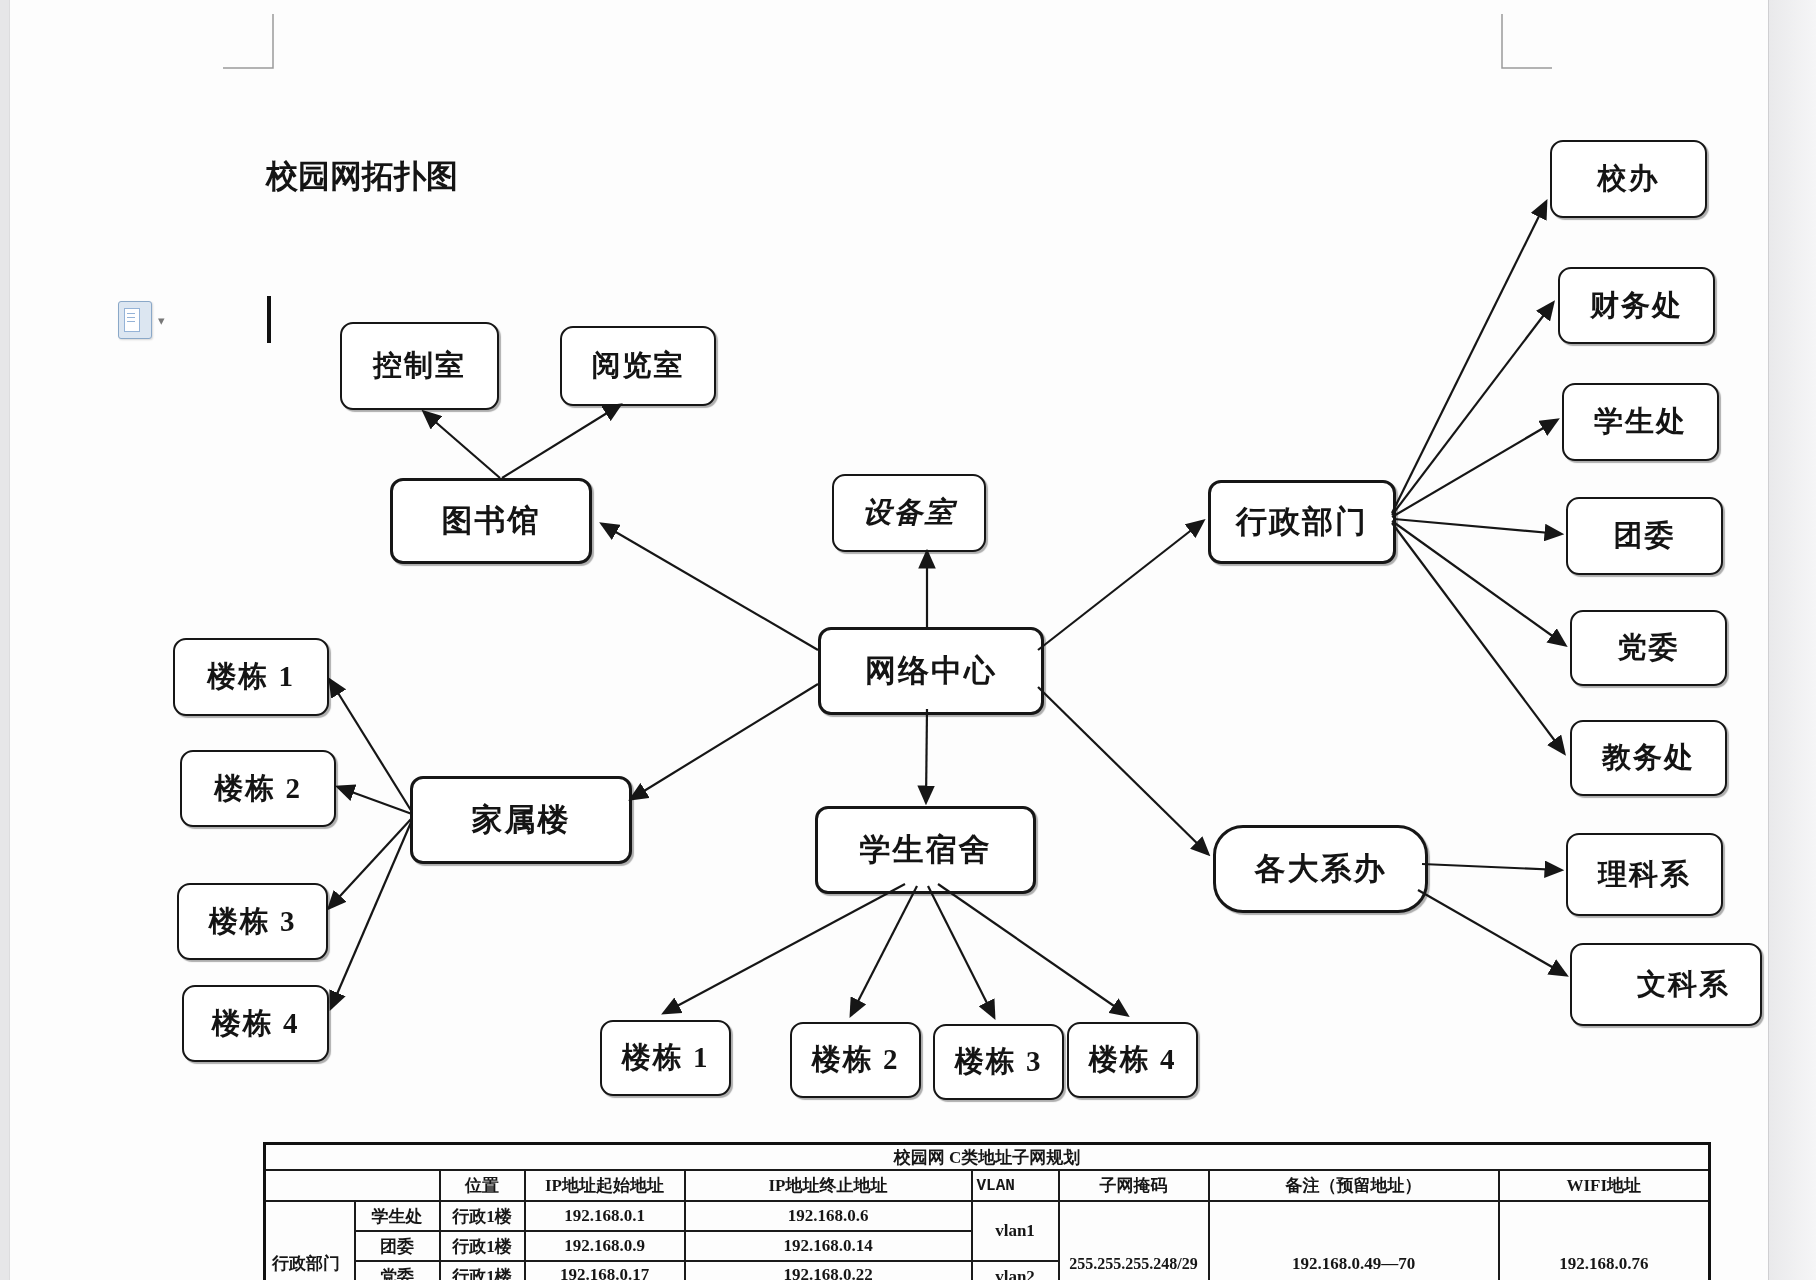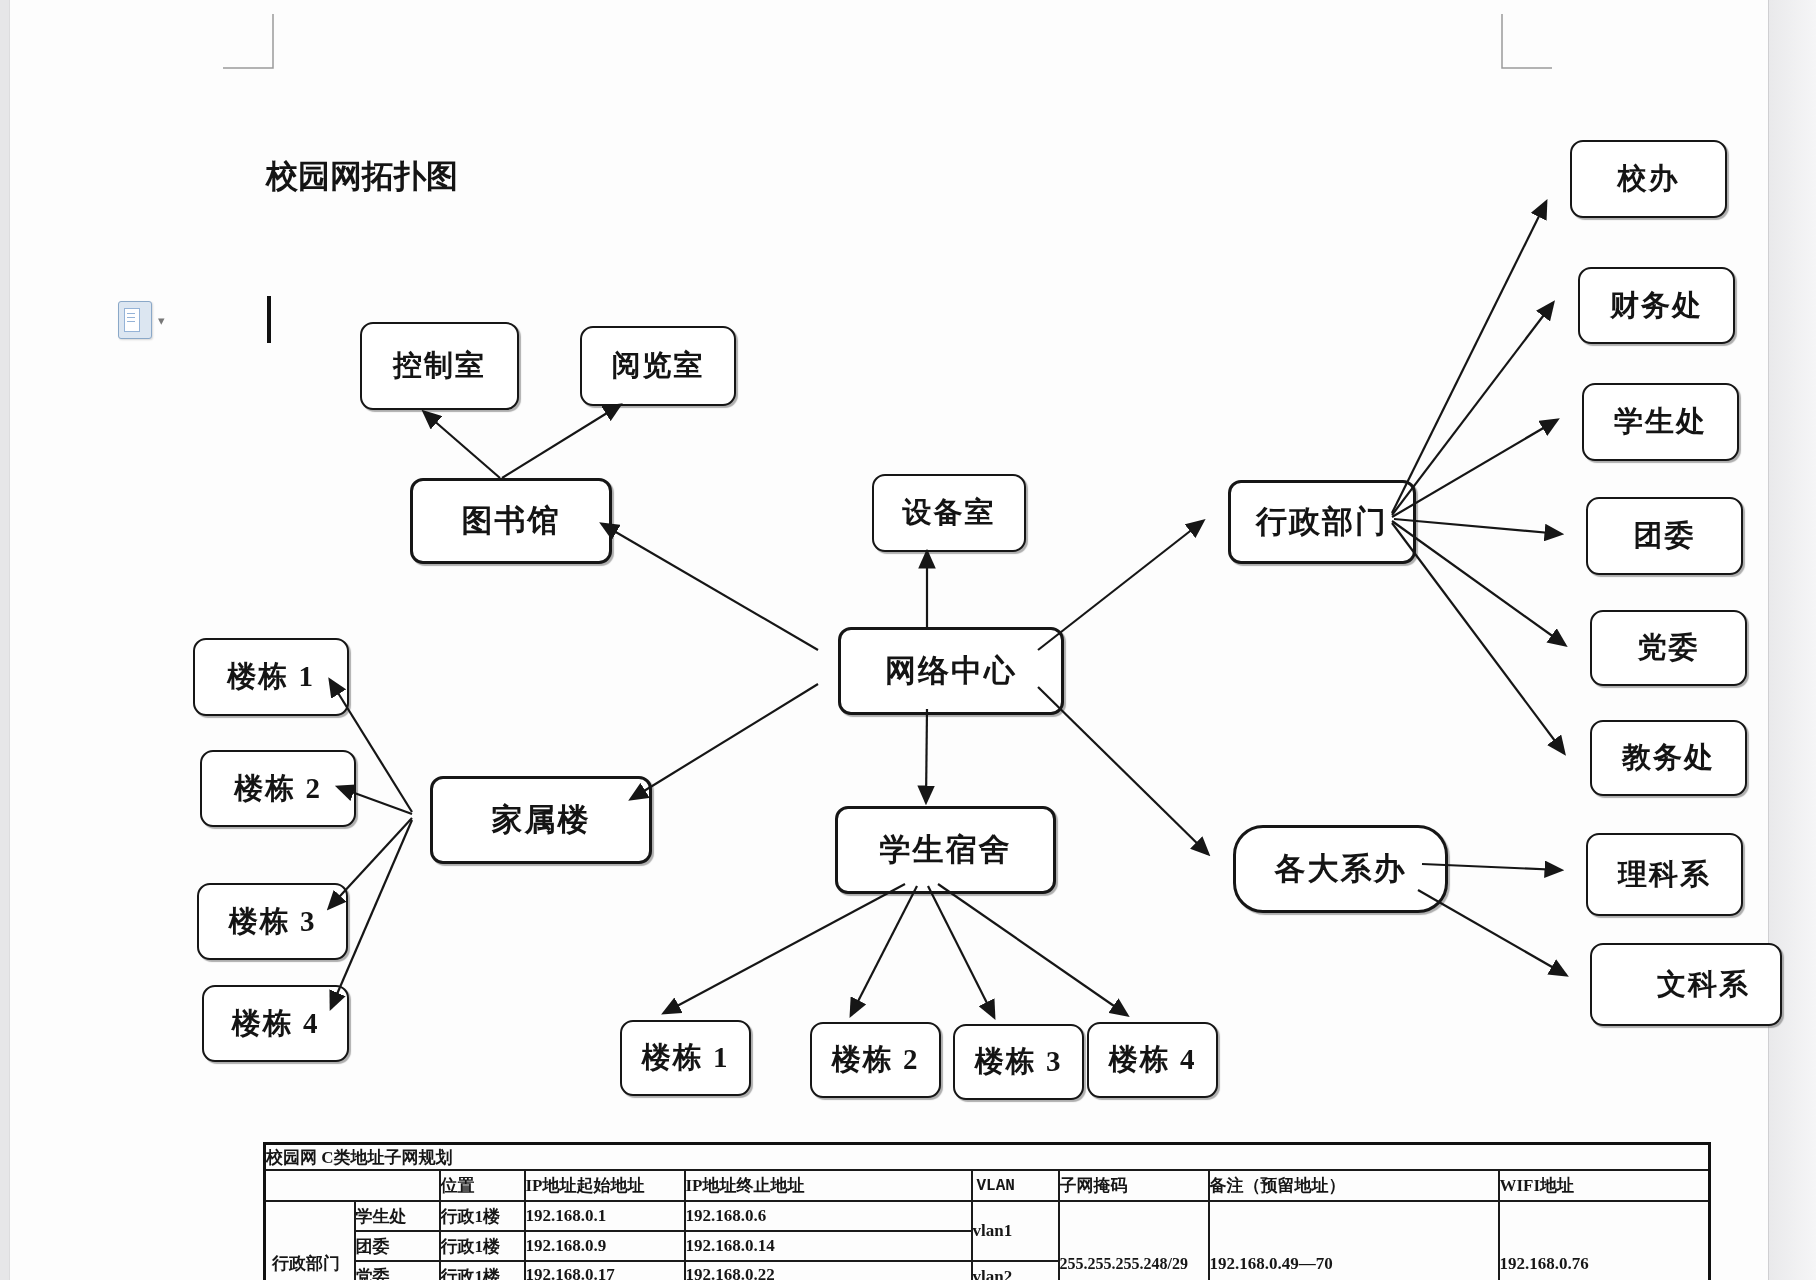--- a/index.html
+++ b/index.html
@@ -17,27 +17,27 @@
   .paste-btn{position:absolute;left:118px;top:299px;width:68px;height:42px;display:flex;align-items:center;}
   .pb-icon{width:32px;height:36px;background:#dce6f1;border:1px solid #8aa8c8;border-radius:3px;position:relative;box-shadow:1px 1px 2px rgba(0,0,0,.15);}
   .pb-icon:before{content:"";position:absolute;left:5px;top:6px;width:14px;height:22px;background:#fff;border:1px solid #95b3d7;}
   .pb-icon:after{content:"";position:absolute;left:8px;top:11px;width:8px;height:1px;background:#95b3d7;
                  box-shadow:0 4px 0 #95b3d7,0 8px 0 #95b3d7;}
   .pb-caret{font-family:"DejaVu Sans",sans-serif;font-size:13px;color:#777;margin-left:6px;}
   .text-caret{position:absolute;left:267px;top:296px;width:4px;height:47px;background:#111;}
   
   .node{position:absolute;background:#fff;border:2.5px solid #161616;border-radius:13px;
         display:flex;align-items:center;justify-content:center;font-size:29px;font-weight:600;
-        letter-spacing:2px;box-shadow:2px 2px 1px rgba(110,110,110,.55);margin-left:20px;}
+        letter-spacing:2px;box-shadow:2px 2px 1px rgba(110,110,110,.55);}
   .node.big{font-size:31px;border-width:3px;}
   #edges{position:absolute;left:0;top:0;width:1816px;height:1280px;pointer-events:none;}
   
   .plan-table{position:absolute;left:263px;top:1142px;width:1445px;border-collapse:collapse;
               table-layout:fixed;font-size:17px;font-weight:600;color:#161616;}
-  .plan-table td{border:2px solid #1b1b1b;text-align:left;vertical-align:middle;
+  .plan-table td{border:2px solid #1b1b1b;text-align:center;vertical-align:middle;
                  padding:0;white-space:nowrap;overflow:hidden;}
   .plan-table{border:3px solid #111;}
   .t-title td{height:24px;font-size:17px;}
   .t-head td{height:29px;}
   .t-row td{height:28px;}
   .t-row-last td{height:58px;vertical-align:top;}
   td.cell-group{text-align:left;padding-left:6px;vertical-align:middle;}
   td.cell-vlan-h{text-align:left;padding-left:4px;font-family:"Liberation Mono","DejaVu Sans Mono",monospace;font-size:16px;}
   td.cell-mono{font-family:"Liberation Serif","DejaVu Serif",serif;margin-left:40px;}
   td.cell-mask{font-size:16px;}
@@ -56,21 +56,21 @@
   <div class="paste-btn">
     <div class="pb-icon"></div>
     <div class="pb-caret">▾</div>
   </div>
   <div class="text-caret"></div>
 
   <div id="nodes">
       <div class="node" style="left: 340px; top: 322px; width: 155px; height: 84px;">控制室</div>
       <div class="node" style="left: 560px; top: 326px; width: 152px; height: 76px;">阅览室</div>
       <div class="node big" style="left: 390px; top: 478px; width: 196px; height: 80px;">图书馆</div>
-      <div class="node" style="left: 852px; top: 474px; width: 150px; height: 74px;">设备室</div>
+      <div class="node" style="left: 832px; top: 474px; width: 150px; height: 74px; font-style: italic;">设备室</div>
       <div class="node big" style="left: 818px; top: 627px; width: 220px; height: 82px;">网络中心</div>
       <div class="node big" style="left: 410px; top: 776px; width: 216px; height: 82px;">家属楼</div>
       <div class="node" style="left: 173px; top: 638px; width: 152px; height: 74px;">楼栋 1</div>
       <div class="node" style="left: 180px; top: 750px; width: 152px; height: 73px;">楼栋 2</div>
       <div class="node" style="left: 177px; top: 883px; width: 147px; height: 73px;">楼栋 3</div>
       <div class="node" style="left: 182px; top: 985px; width: 143px; height: 73px;">楼栋 4</div>
       <div class="node big" style="left: 815px; top: 806px; width: 215px; height: 82px;">学生宿舍</div>
       <div class="node" style="left: 600px; top: 1020px; width: 127px; height: 72px;">楼栋 1</div>
       <div class="node" style="left: 790px; top: 1022px; width: 127px; height: 72px;">楼栋 2</div>
       <div class="node" style="left: 933px; top: 1024px; width: 127px; height: 72px;">楼栋 3</div>

